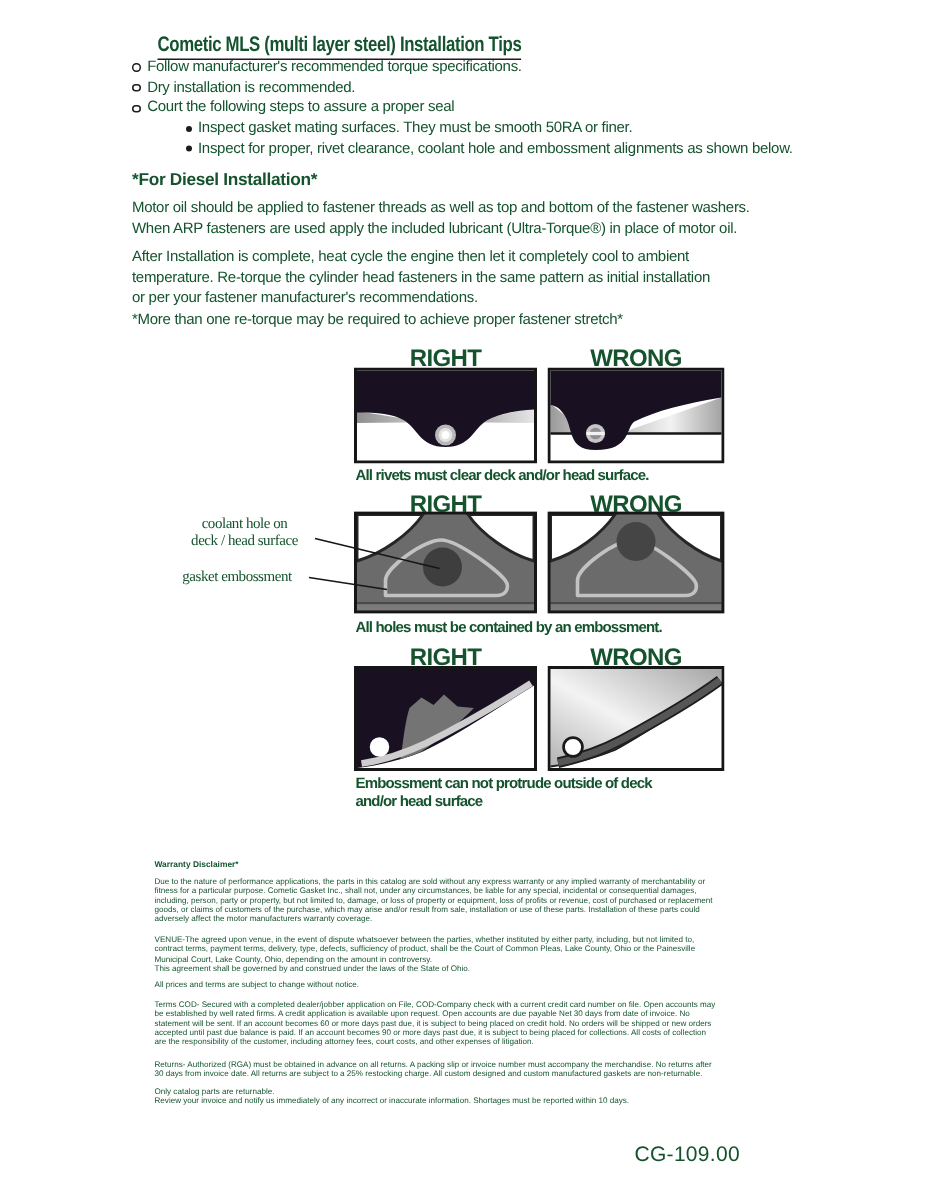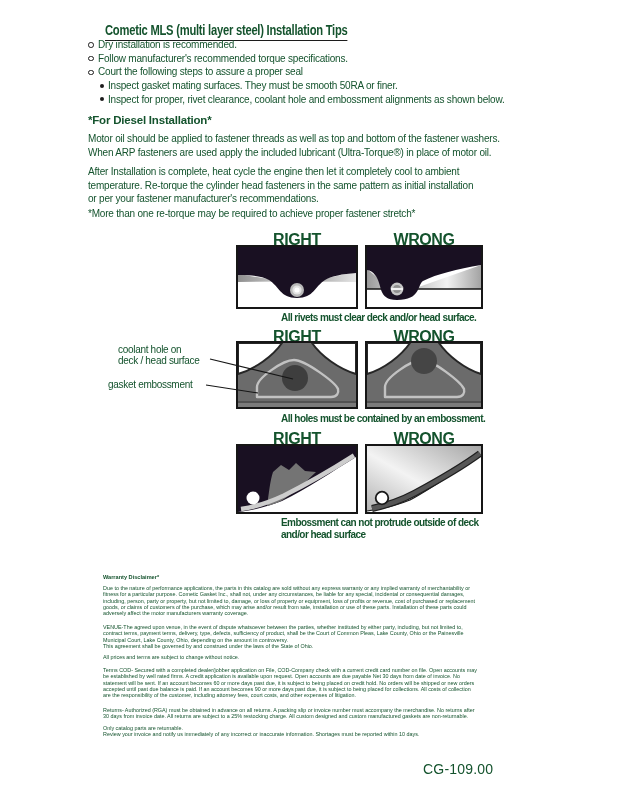--- a/index.html
+++ b/index.html
@@ -9,46 +9,46 @@
   .ml{white-space:pre-line;}
   .title{font-size:14px;font-weight:bold;letter-spacing:-0.3px;white-space:nowrap;
          border-bottom:1.6px solid #1c1c1c;padding-bottom:2px;display:inline-block;
          transform:scaleX(0.8);transform-origin:left top;}
   .body-text{font-size:10px;letter-spacing:-0.2px;line-height:13.7px;}
   .bullet-row{display:flex;align-items:flex-start;}
   .marker-o{flex:none;width:3.6px;height:3.6px;border:1px solid #1c1c1c;border-radius:50%;
             margin:4.2px 4.5px 0 0;}
   .marker-f{flex:none;width:4px;height:4px;background:#1c1c1c;border-radius:50%;
             margin:4.4px 4px 0 0;}
-  .sub{margin-left:12px;}
+  .sub{margin-left:36px;}
   .h-diesel{font-size:11.5px;font-weight:bold;letter-spacing:-0.2px;}
   .dg-header{font-size:16px;font-weight:bold;letter-spacing:-0.4px;text-align:center;}
-  .caption{font-size:10px;font-weight:bold;letter-spacing:-0.55px;line-height:11.5px;margin-left:44px;}
-  .annot{font-size:10px;letter-spacing:-0.3px;line-height:11px;text-align:left;}
+  .caption{font-size:10px;font-weight:bold;letter-spacing:-0.55px;line-height:11.5px;}
+  .annot{font-size:10px;letter-spacing:-0.3px;line-height:11px;text-align:center;font-family:Liberation Serif, serif;}
   .tiny{font-size:5.4px;line-height:6.3px;letter-spacing:0;}
   .tiny-h{font-size:5.6px;font-weight:bold;}
   .footer-code{font-size:14px;letter-spacing:0.2px;}
 </style>
 </head>
 <body>
 
 <div class="page">
 
   <div class="abs" style="left:105px;top:21px;">
     <span class="title">Cometic MLS (multi layer steel) Installation Tips</span>
   </div>
 
   <div class="abs" style="left:88px;top:38px;width:455px;">
     <div class="bullet-row">
       <span class="marker-o"></span>
-      <span class="body-text">Dry installation is recommended.</span>
+      <span class="body-text">Follow manufacturer's recommended torque specifications.</span>
     </div>
     <div class="bullet-row">
       <span class="marker-o"></span>
-      <span class="body-text">Follow manufacturer's recommended torque specifications.</span>
+      <span class="body-text">Dry installation is recommended.</span>
     </div>
     <div class="bullet-row">
       <span class="marker-o"></span>
       <span class="body-text">Court the following steps to assure a proper seal</span>
     </div>
     <div class="bullet-row sub">
       <span class="marker-f"></span>
       <span class="body-text">Inspect gasket mating surfaces.  They must be smooth 50RA or finer.</span>
     </div>
     <div class="bullet-row sub">

